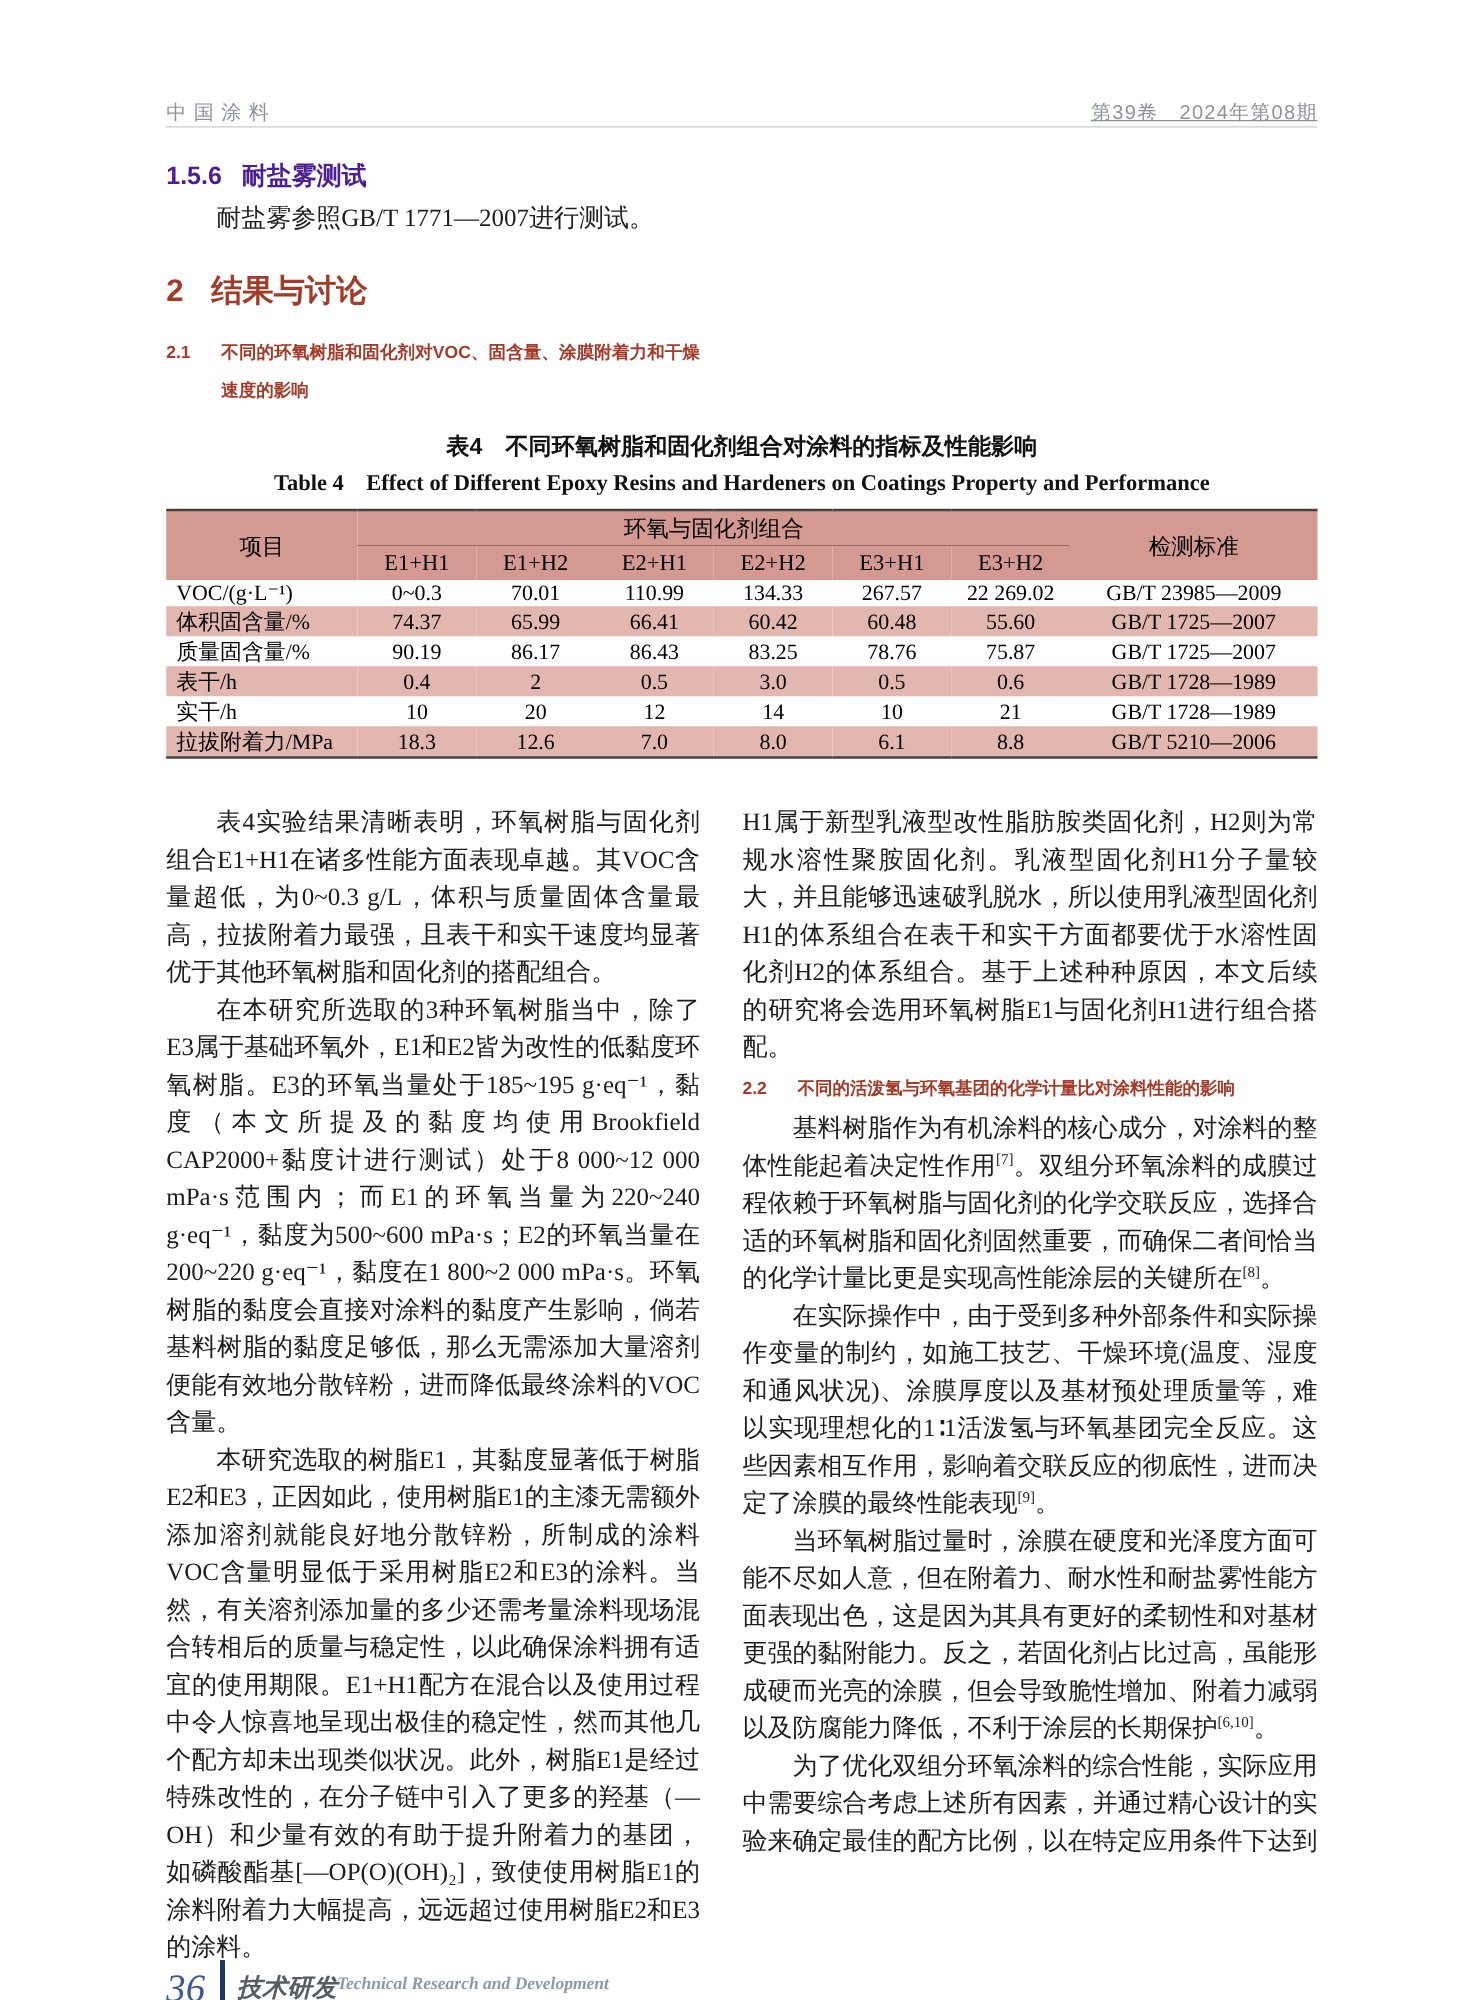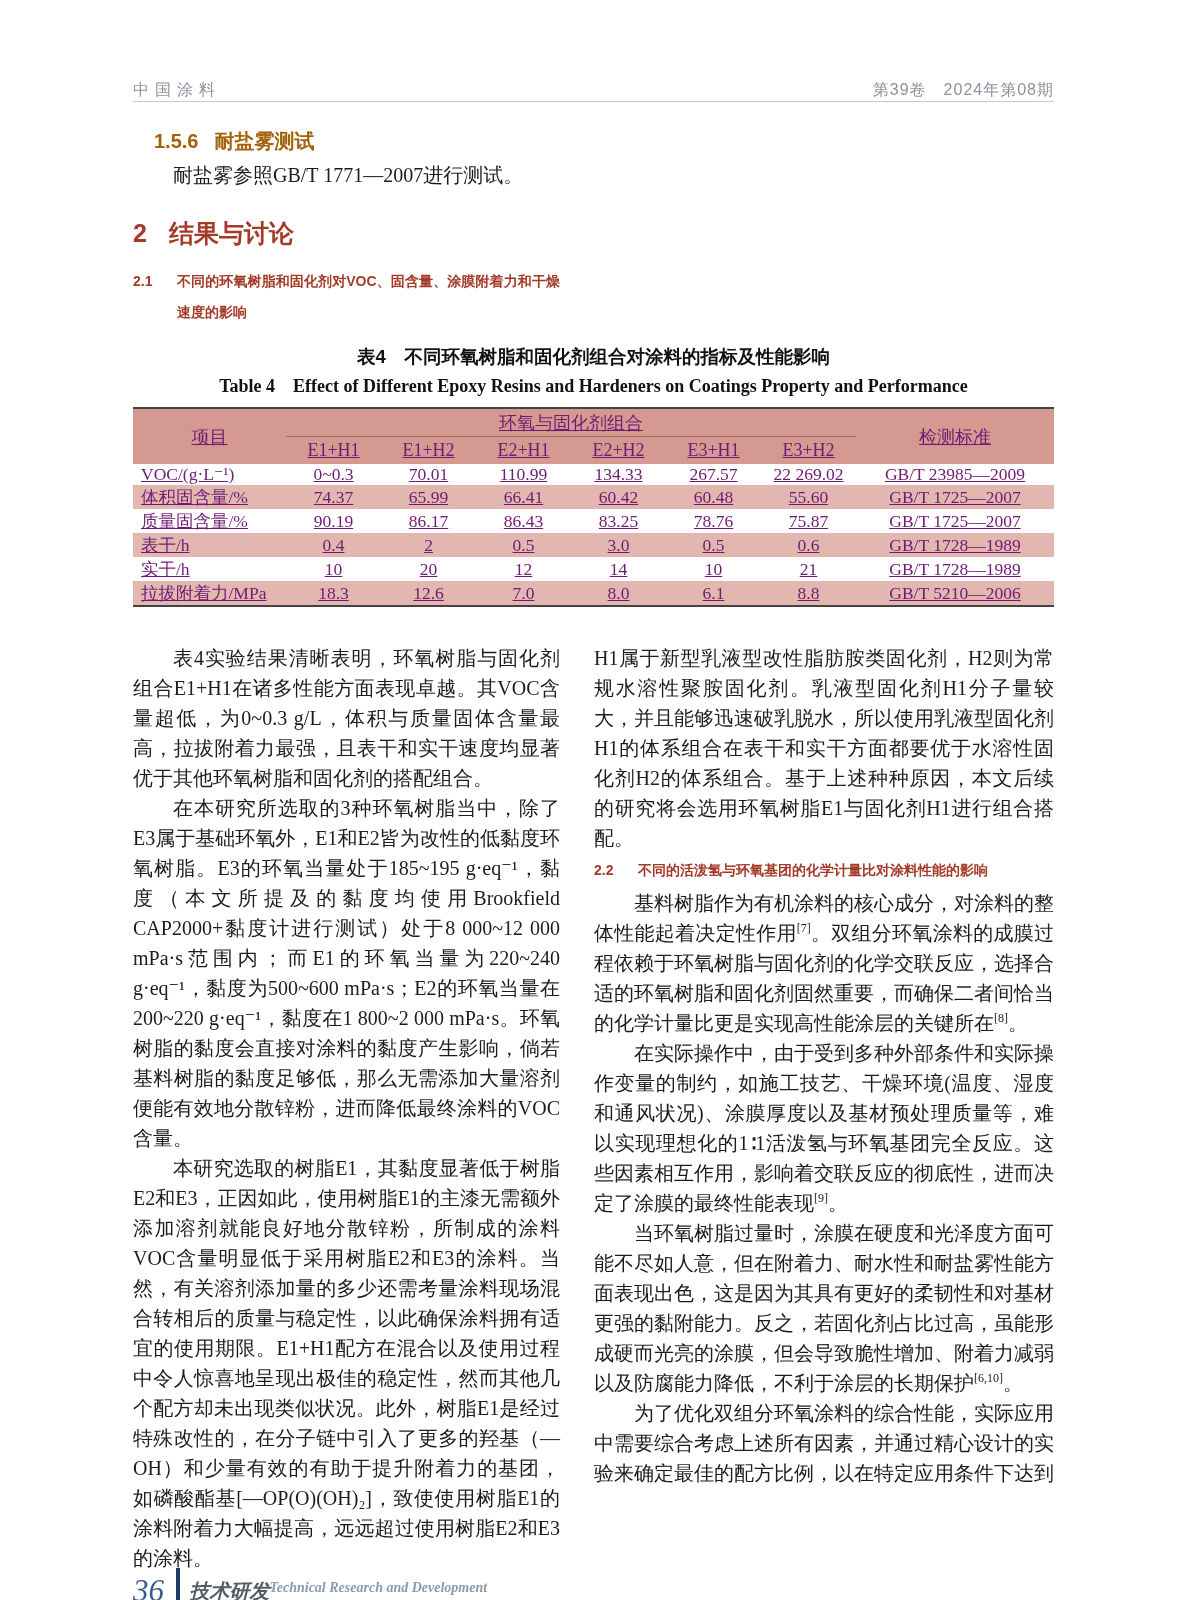--- a/index.html
+++ b/index.html
@@ -13,39 +13,39 @@
     color:#1c1c1c;
   }
   
   .page-header{
     display:flex;justify-content:space-between;align-items:flex-end;
     font-family:"Liberation Sans","DejaVu Sans",sans-serif;
     color:#8d939c;font-size:16px;
     border-bottom:1.5px solid #c6cacf;
   }
   .page-header .journal{letter-spacing:6px;}
-  .page-header .issue{letter-spacing:1px;}
+  .page-header .issue{letter-spacing:1px;text-decoration:underline;}
   
   .top-grid,.body-grid{
     display:grid;grid-template-columns:427px 460px;column-gap:34px;
   }
   .top-grid{margin-top:24px;}
   .body-grid{margin-top:36px;}
   
   p.body{
     margin:0;font-size:20px;line-height:30px;text-align:justify;
     text-justify:inter-ideograph;
   }
   p.body.indent{text-indent:2em;}
   p.body sup{font-size:12px;line-height:0;}
   
   .h3{
     font-family:"Liberation Sans","DejaVu Sans",sans-serif;
-    font-weight:bold;font-size:20px;color:#a16207;line-height:30px;
-    display:flex;margin-bottom:4px;margin-left:21px;
+    font-weight:bold;font-size:20px;color:#4c1d95;line-height:30px;
+    display:flex;margin-bottom:4px;
   }
   .h3 .num{margin-right:16px;}
   .h1{
     font-family:"Liberation Sans","DejaVu Sans",sans-serif;
     font-weight:bold;font-size:25px;color:#a43a28;line-height:34px;
     display:flex;margin-top:26px;
   }
   .h1 .num{margin-right:22px;}
   .h2{
     font-family:"Liberation Sans","DejaVu Sans",sans-serif;
@@ -61,21 +61,21 @@
     text-align:center;font-family:"Liberation Sans","DejaVu Sans",sans-serif;
     font-weight:bold;font-size:18.5px;color:#111;margin-bottom:5px;
   }
   .tbl-title-en{
     text-align:center;font-family:"Liberation Serif","DejaVu Serif",serif;
     font-weight:bold;font-size:18px;color:#111;margin-bottom:9px;
   }
   table.datatable{
     width:100%;border-collapse:collapse;table-layout:fixed;
     border-top:2.5px solid #434343;border-bottom:2.5px solid #434343;
-    font-size:17.5px;color:#701a75;text-decoration:underline;
+    font-size:17.5px;color:#000000;
   }
   table.datatable col.c-item{width:153px;}
   table.datatable col.c-combo{width:95px;}
   table.datatable col.c-std{width:198px;}
   table.datatable thead th{
     background:#d49a92;font-weight:normal;font-size:18px;
     height:27px;padding:0;text-align:center;
   }
   table.datatable thead th.group{border-bottom:1px solid #9b6b63;}
   table.datatable tbody td{height:17px;padding:0;text-align:center;}

